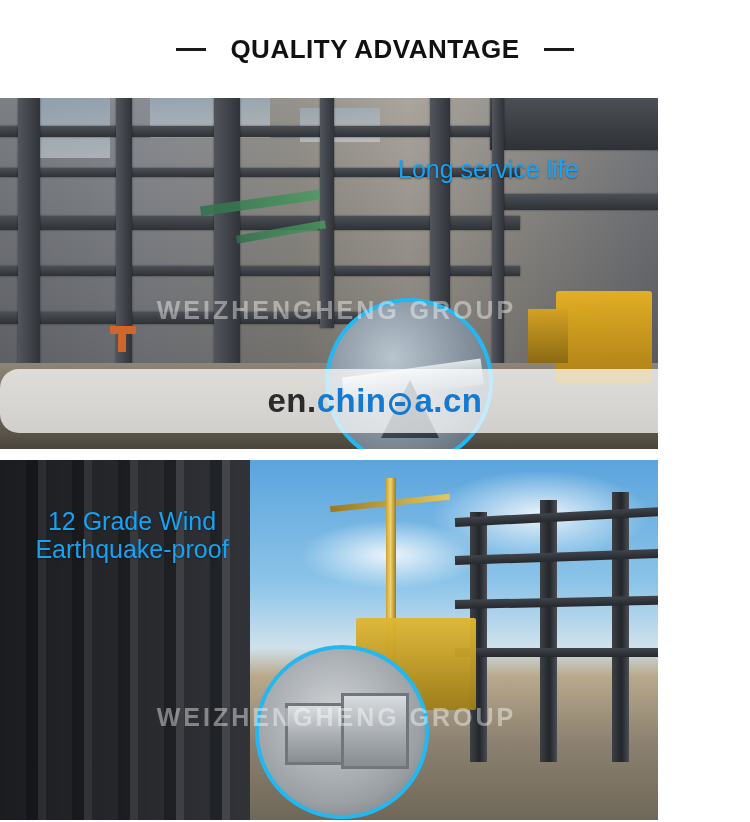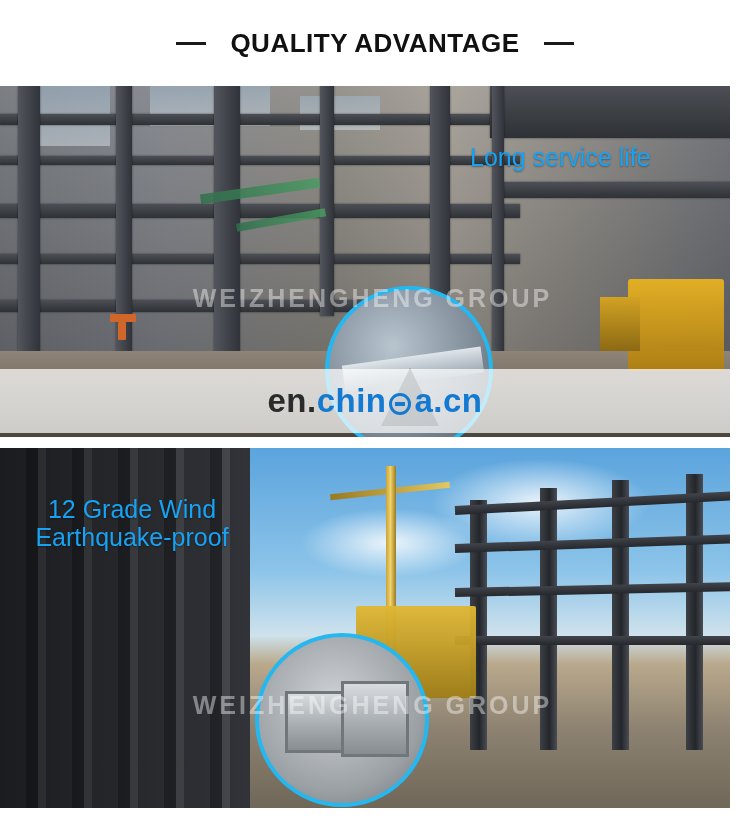--- a/index.html
+++ b/index.html
@@ -12,21 +12,21 @@
   }
   .page {
     position: relative;
     width: 750px;
     height: 822px;
     background: #fff;
   }
 
   
   .header {
-    height: 86px;
+    height: 98px;
     display: flex;
     align-items: center;
     justify-content: center;
     gap: 24px;
     border-radius: 20px;
   }
   .header-rule {
     width: 30px;
     height: 3px;
     background: #1a1a1a;
@@ -35,21 +35,21 @@
     font-size: 26px;
     font-weight: bold;
     letter-spacing: 0.5px;
     color: #111;
     white-space: nowrap;
   }
 
   
   .panel {
     position: relative;
-    width: 730px;
+    width: 658px;
     overflow: hidden;
   }
   .panel-top { height: 351px; }
   .panel-bottom { height: 360px; margin-top: 11px; }
 
   
   .photo {
     position: absolute;
     inset: 0;
     overflow: hidden;
@@ -249,20 +249,21 @@
 
   .wm-bar {
     position: absolute;
     left: 0;
     width: 750px;
     height: 64px;
     background: rgba(255,255,255,.72);
     display: flex;
     align-items: center;
     justify-content: center;
+    border-radius: 19px;
   }
   .wm-bar-text {
     font-size: 33px;
     font-weight: bold;
     color: #2b2b2b;
     letter-spacing: 0.5px;
     white-space: nowrap;
   }
   .wm-bar-text .blue { color: #1479d1; }
   .wm-cn-icon {

